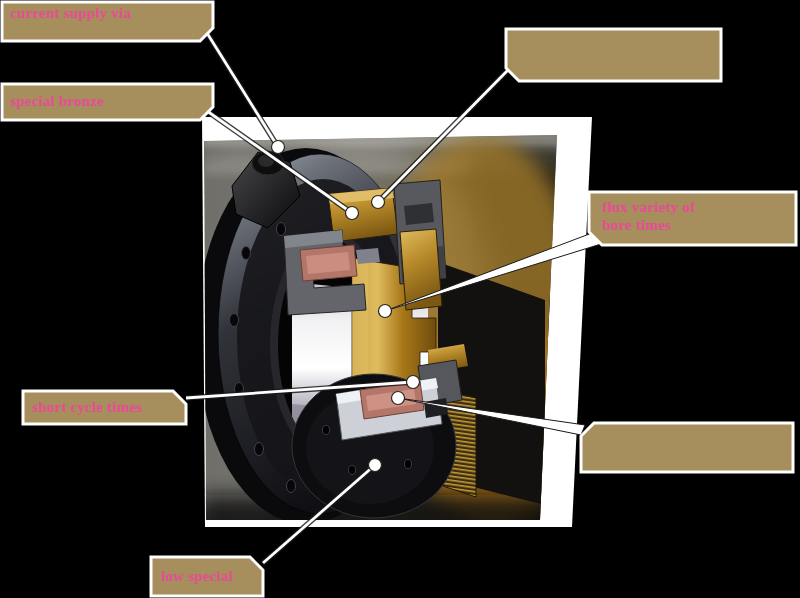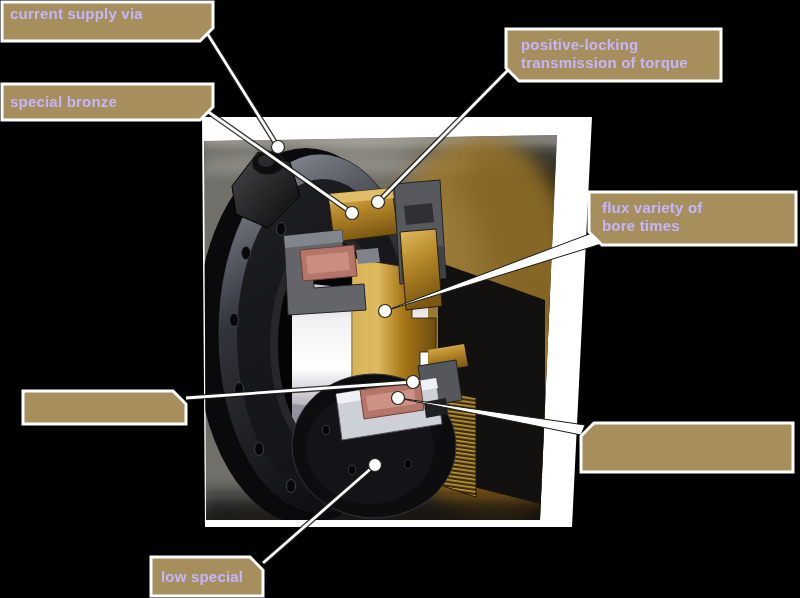--- a/index.html
+++ b/index.html
@@ -1,21 +1,21 @@
 <!DOCTYPE html>
 <html><head>
 <meta charset="utf-8">
 <style>
   html,body{margin:0;padding:0;background:#000;}
   body{width:800px;height:598px;position:relative;overflow:hidden;
        font-family:"Liberation Sans","DejaVu Sans",sans-serif;}
   #stage{position:absolute;left:0;top:0;width:800px;height:598px;}
   svg{display:block;}
-  .label-text{position:absolute;color:#c4b5fd;font-weight:bold;font-size:15px;
-      line-height:17.5px;letter-spacing:.2px;white-space:nowrap;z-index:5;}
+  .label-text{position:absolute;color:#ec4899;font-weight:bold;font-size:15px;
+      line-height:17.5px;letter-spacing:.2px;white-space:nowrap;z-index:5;font-family:Liberation Serif, serif;}
   .label-text span{display:block;}
 </style>
 </head>
 <body>
 
 <div id="stage">
 <svg width="800" height="598" viewBox="0 0 800 598">
   <defs>
     <clipPath id="photoClip">
           <path d="M204,141 L557,135 L540,520 L206,520 Z"></path>
@@ -194,24 +194,23 @@
     <circle cx="375" cy="465" r="6.5"></circle>
   </g>
 </svg>
 
 <div class="label-text" style="left:10px;top:5px;">
   <span>current supply via</span>
 </div>
 <div class="label-text" style="left:10px;top:93px;">
   <span>special bronze</span>
 </div>
-<div class="label-text" style="left:521px;top:36px;">
-  <span>positive-locking</span>
-  <span>transmission of torque</span>
-</div>
 <div class="label-text" style="left:602px;top:199px;">
   <span>flux variety of</span>
   <span>bore times</span>
 </div>
+<div class="label-text" style="left:32px;top:399px;">
+  <span>short cycle times</span>
+</div>
 <div class="label-text" style="left:161px;top:568px;">
   <span>low special</span>
 </div>
 </div>
 
 </body></html>

